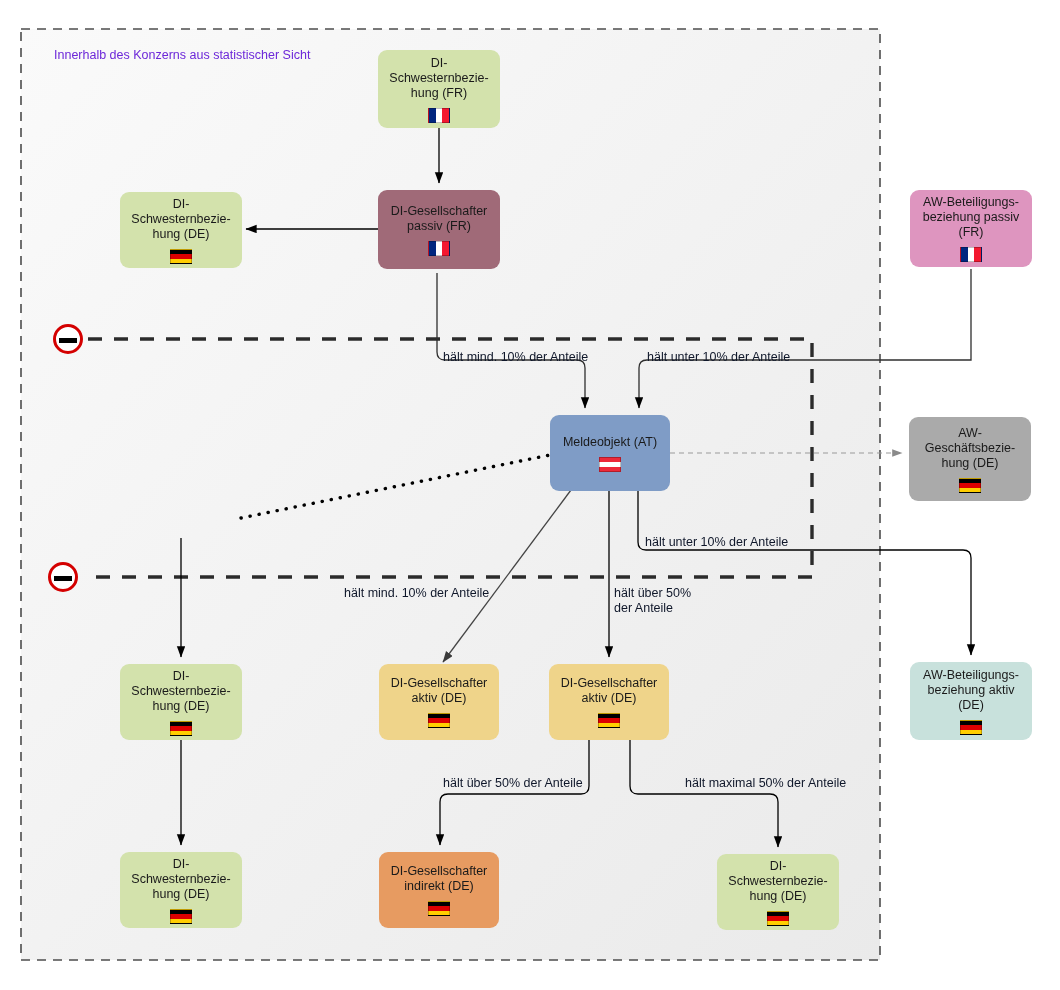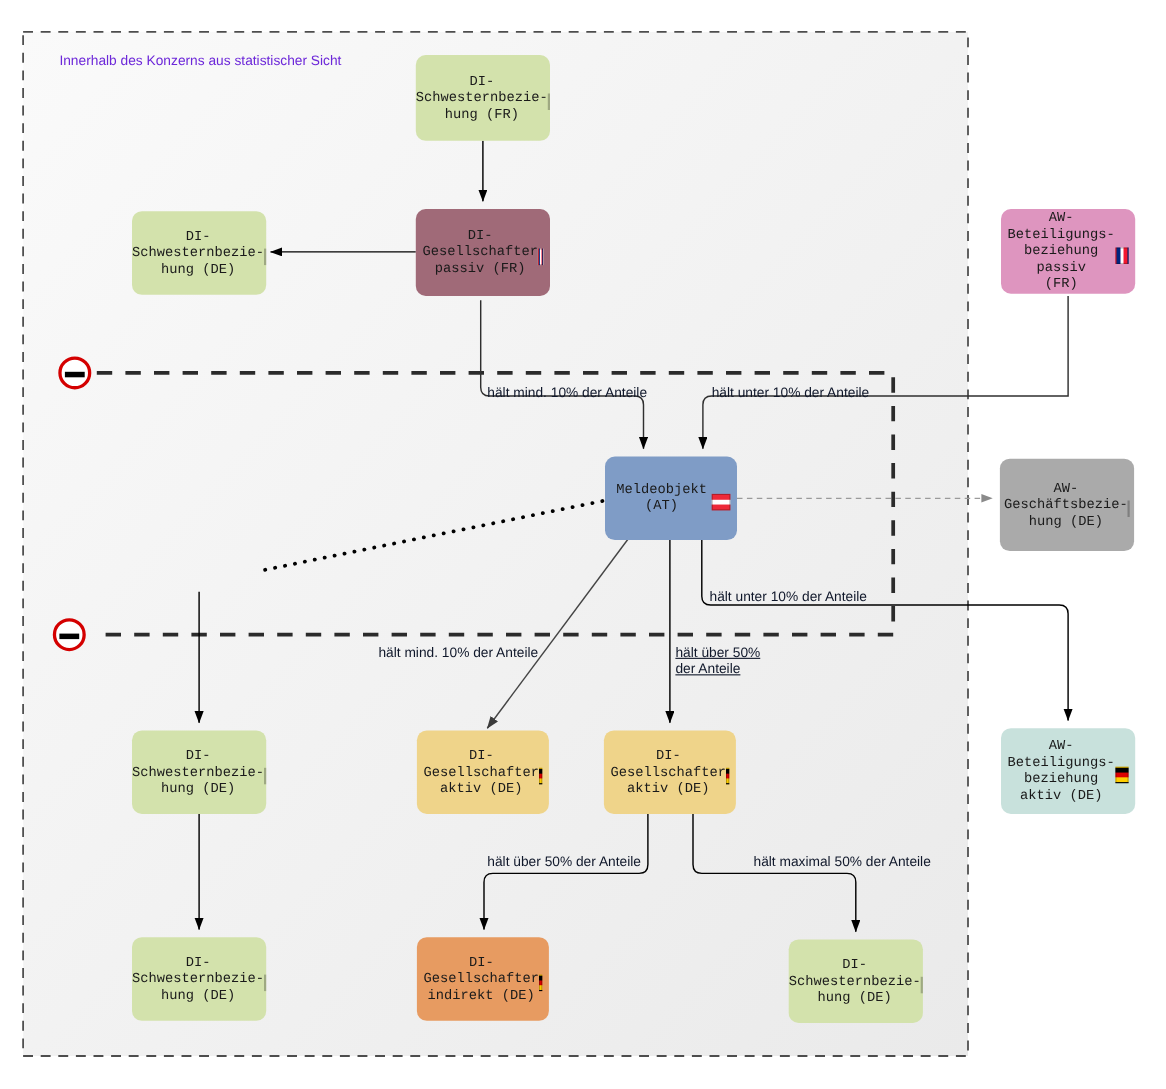--- a/index.html
+++ b/index.html
@@ -23,29 +23,29 @@
     top: 0;
     width: 1060px;
     height: 990px;
     pointer-events: none;
   }
   .node {
     position: absolute;
     border-radius: 9px;
     box-sizing: border-box;
     display: flex;
+    flex-direction: column;
     align-items: center;
     justify-content: center;
     text-align: center;
     font-size: 12.5px;
     line-height: 15px;
     color: #1a1a1a;
     padding: 4px 6px;
     z-index: 5;
-    font-family: Liberation Mono, monospace;
   }
   .node .label {
     white-space: pre-line;
   }
   .flag {
     margin-top: 7px;
     width: 22px;
     height: 15px;
     border: 0.5px solid rgba(0,0,0,0.25);
     box-sizing: border-box;
@@ -240,21 +240,21 @@
   </div>
 
   <div class="edge-label" style="left:443px; top:350px;">hält mind. 10% der Anteile</div>
 
   <div class="edge-label" style="left:647px; top:350px;">hält unter 10% der Anteile</div>
 
   <div class="edge-label" style="left:645px; top:535px;">hält unter 10% der Anteile</div>
 
   <div class="edge-label" style="left:344px; top:586px;">hält mind. 10% der Anteile</div>
 
-  <div class="edge-label" style="left:614px; top:586px;text-decoration:underline;">hält über 50%
+  <div class="edge-label" style="left:614px; top:586px;">hält über 50%
 der Anteile</div>
 
   <div class="edge-label" style="left:443px; top:776px;">hält über 50% der Anteile</div>
 
   <div class="edge-label" style="left:645px; top:776px;padding-left:40px;">hält maximal 50% der Anteile</div>
 
   <div class="no-entry" style="left:53px; top:324px;"></div>
   <div class="no-entry" style="left:48px; top:562px;"></div>
 
 </div>

